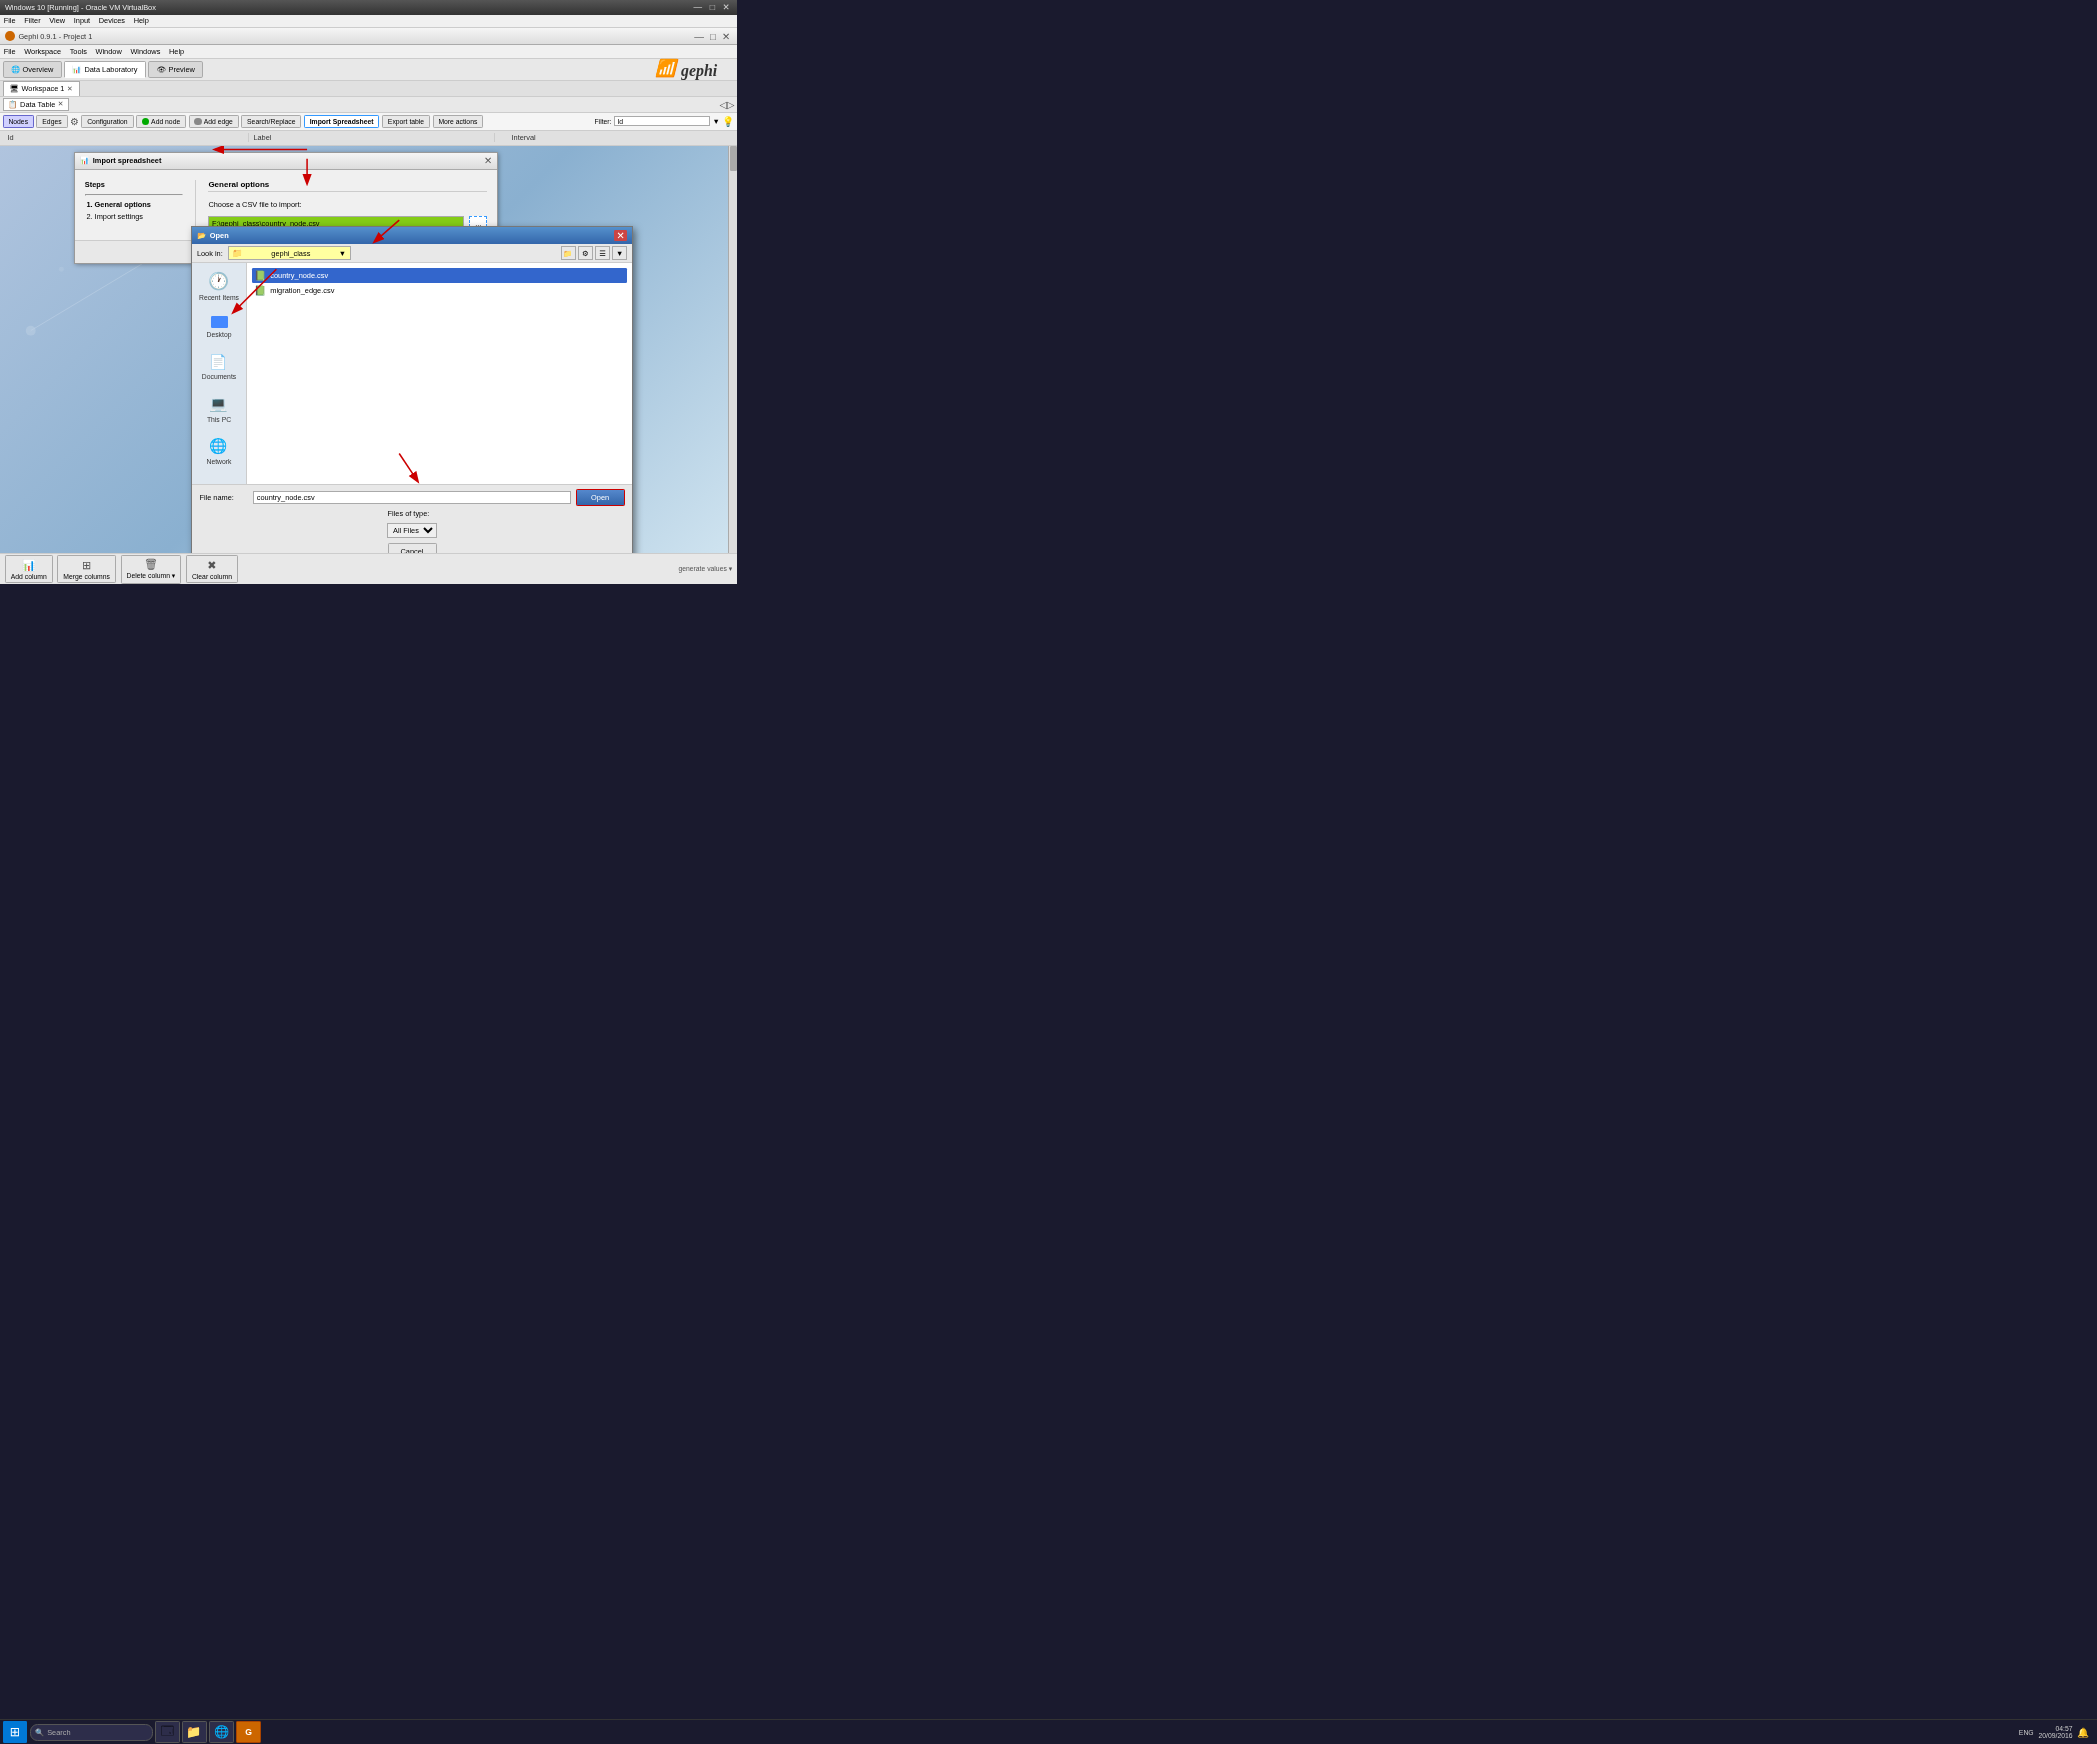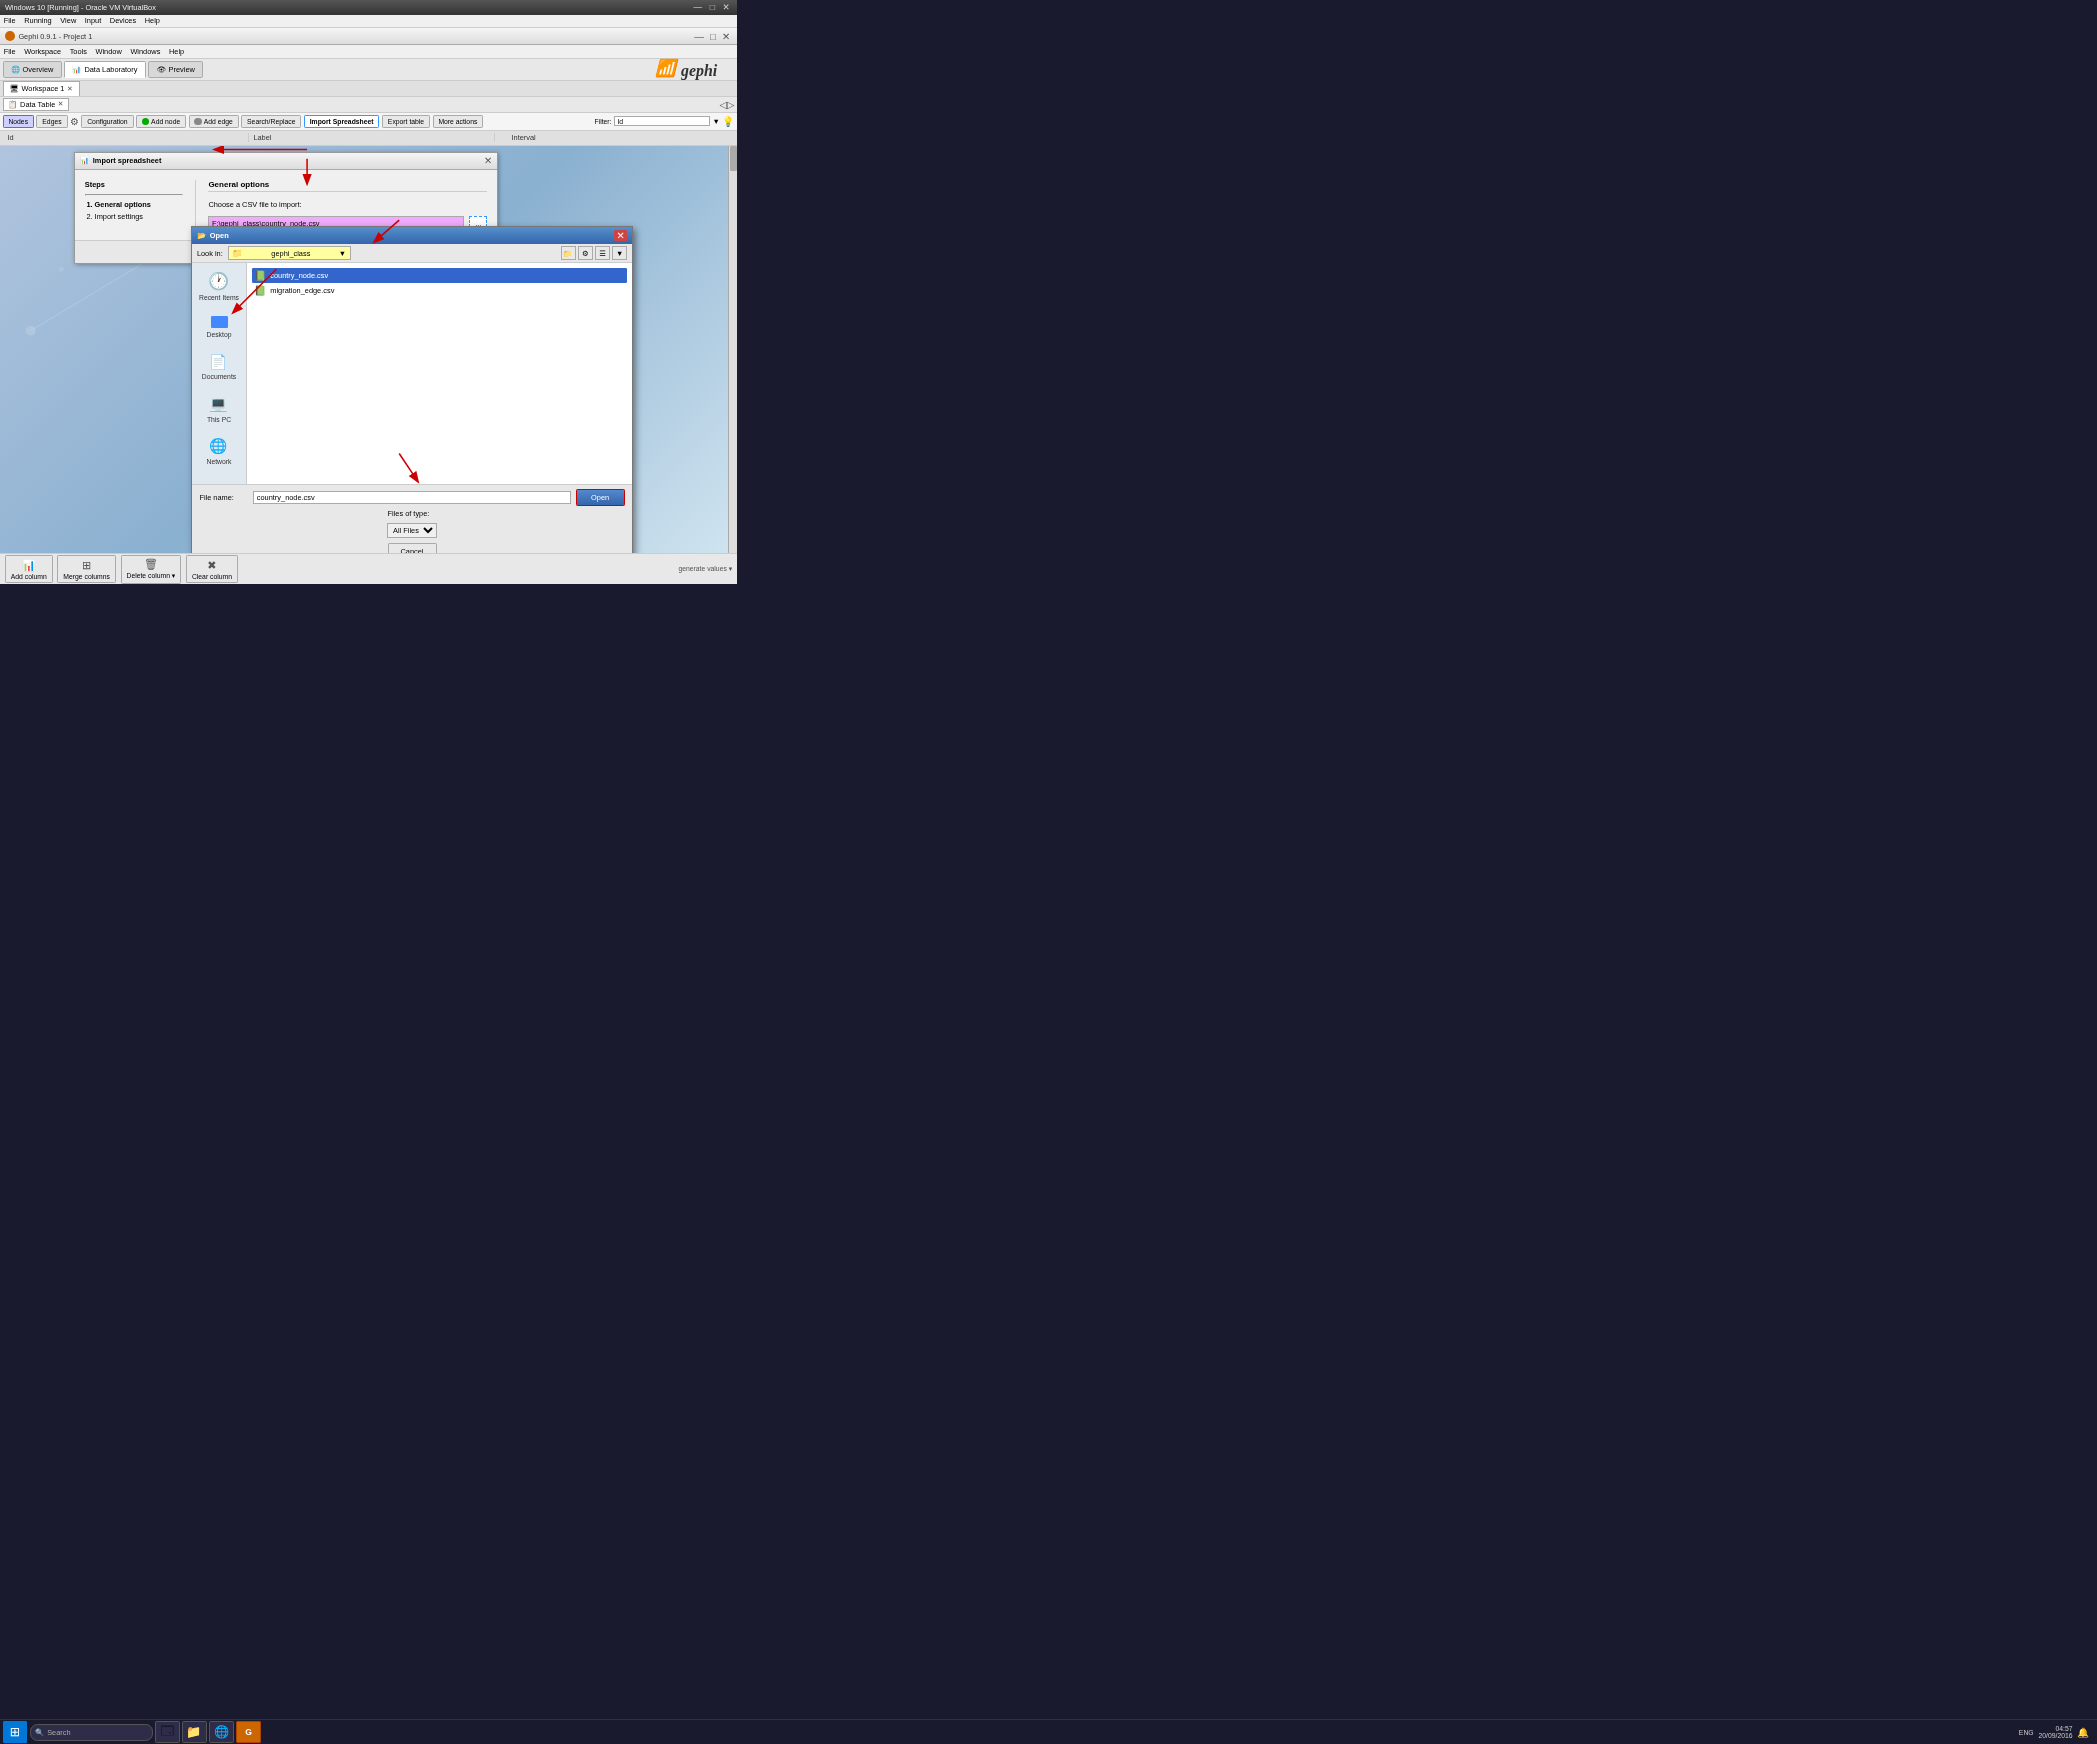--- a/index.html
+++ b/index.html
@@ -235,21 +235,21 @@
     .dialog-steps { width: 98px; }
     .dialog-steps h3 { font-size: 7.4px; font-weight: bold; margin-bottom: 4.9px; }
     .dialog-steps ol { padding-left: 9.8px; }
     .dialog-steps li { font-size: 7.4px; margin-bottom: 2.5px; }
     .dialog-steps li.active { font-weight: bold; }
 
     .dialog-options { flex: 1; }
     .dialog-options h3 { font-size: 8px; font-weight: bold; margin-bottom: 4.9px; border-bottom: 0.6px solid #ccc; padding-bottom: 2.5px; }
     .dialog-row { display: flex; align-items: center; gap: 4.9px; margin-top: 7.4px; }
     .dialog-row label { font-size: 7.4px; }
-    .dialog-file-input { flex: 1; border: 0.6px solid #aaa; padding: 1.2px 2.5px; font-size: 7.4px; background: #f0abfc; height: 14.7px; }
+    .dialog-file-input { flex: 1; border: 0.6px solid #aaa; padding: 1.2px 2.5px; font-size: 7.4px; background: #84cc16; height: 14.7px; }
     .dialog-browse-btn {
       border: 1.2px dashed #3399ff;
       background: #fff;
       padding: 1.2px 4.9px;
       font-size: 7.4px;
       cursor: pointer;
       height: 14.7px;
     }
     .dialog-footer {
       background: #e8e8e8;
@@ -526,21 +526,21 @@
   <span>Windows 10 [Running] - Oracle VM VirtualBox</span>
   <div class="vm-titlebar-controls">
     <span>—</span>
     <span>□</span>
     <span>✕</span>
   </div>
 </div>
 
 <div class="vm-menubar">
   <span>File</span>
-  <span>Running</span>
+  <span>Filter</span>
   <span>View</span>
   <span>Input</span>
   <span>Devices</span>
   <span>Help</span>
 </div>
 
 <div class="gephi-window">
 
   <div class="gephi-titlebar">
     <div class="gephi-titlebar-left">

